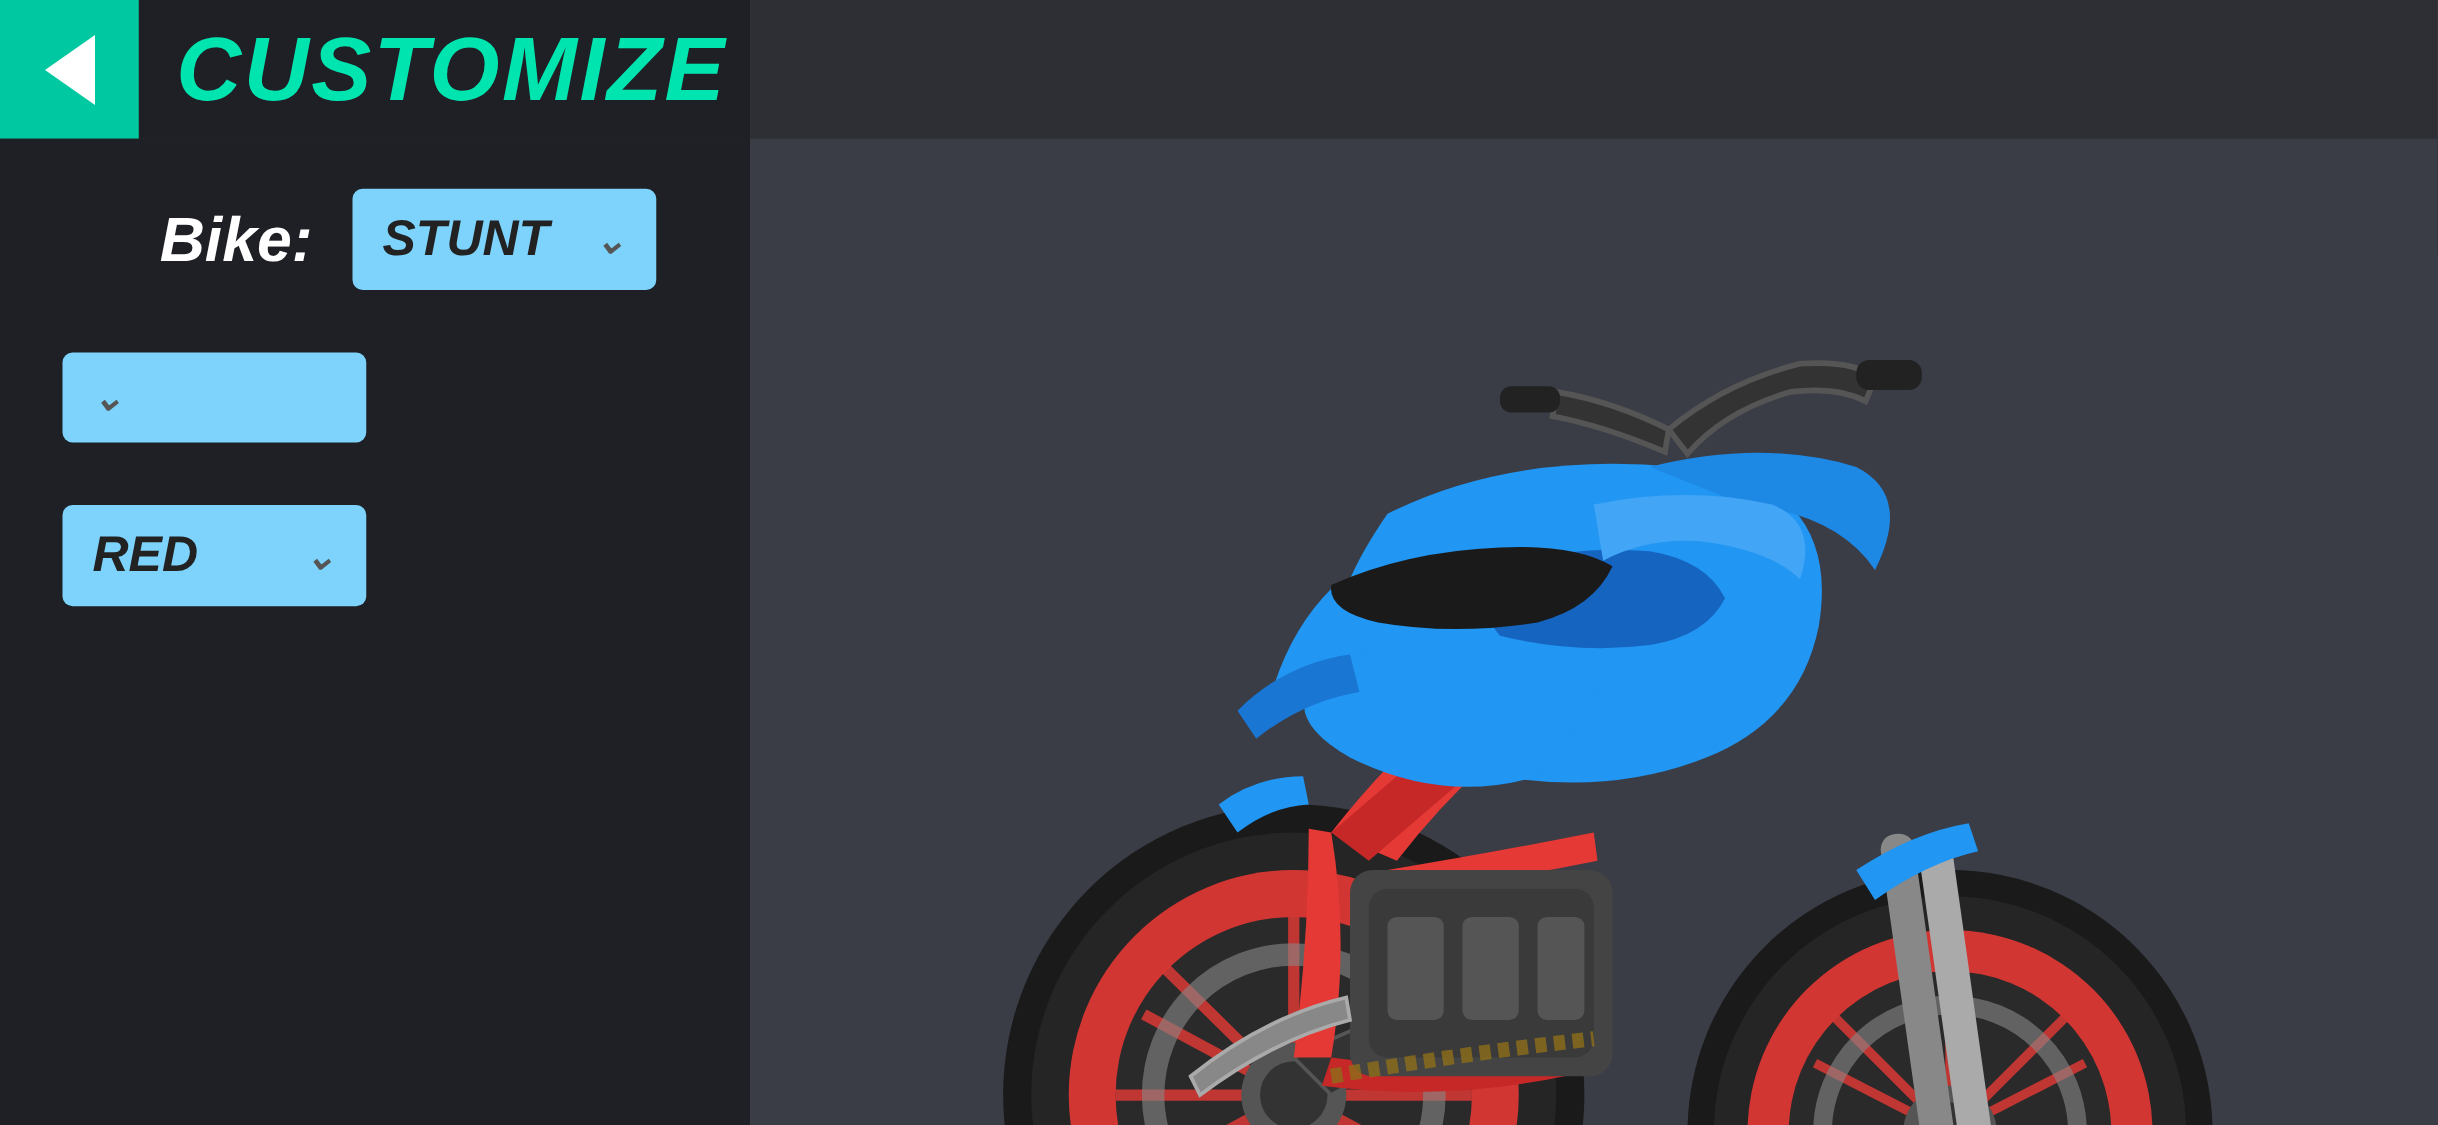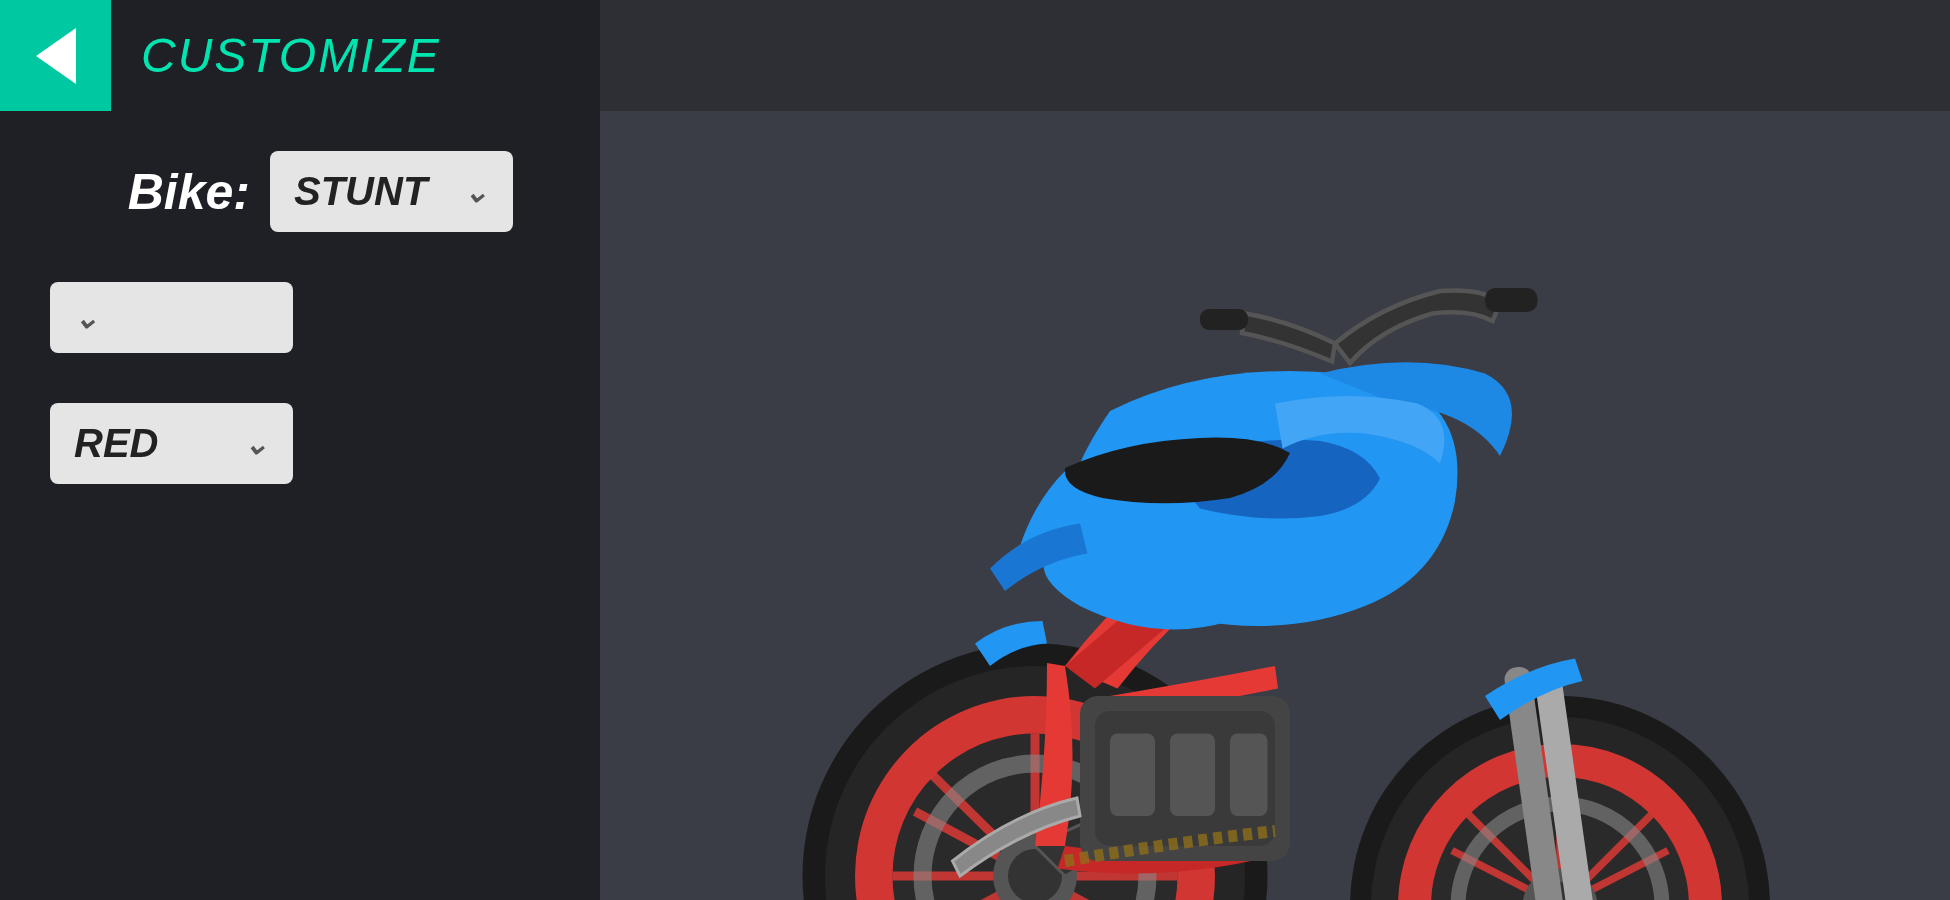--- a/index.html
+++ b/index.html
@@ -38,22 +38,22 @@
     .back-arrow {
       width: 0;
       height: 0;
       border-top: 28px solid transparent;
       border-bottom: 28px solid transparent;
       border-right: 40px solid white;
     }
 
     .customize-title {
       color: #00e5b0;
-      font-size: 48px;
-      font-weight: 400;
+      font-size: 72px;
+      font-weight: 700;
       font-style: italic;
       margin-left: 30px;
       letter-spacing: 2px;
     }
 
     
     .main-area {
       display: flex;
       flex: 1;
       position: relative;
@@ -66,34 +66,34 @@
       padding: 40px 50px;
       display: flex;
       flex-direction: column;
       gap: 50px;
       flex-shrink: 0;
     }
 
     .field-row {
       display: flex;
       align-items: center;
-      gap: 20px;
+      gap: 32px;
     }
 
     .field-label {
       color: white;
       font-size: 50px;
       font-weight: 900;
       font-style: italic;
       width: 200px;
       text-align: right;
     }
 
     .dropdown {
-      background: #e5e5e5;
+      background: #7dd3fc;
       border: none;
       border-radius: 8px;
       padding: 18px 24px;
       font-size: 40px;
       font-weight: 900;
       font-style: italic;
       color: #222;
       display: flex;
       align-items: center;
       justify-content: space-between;

